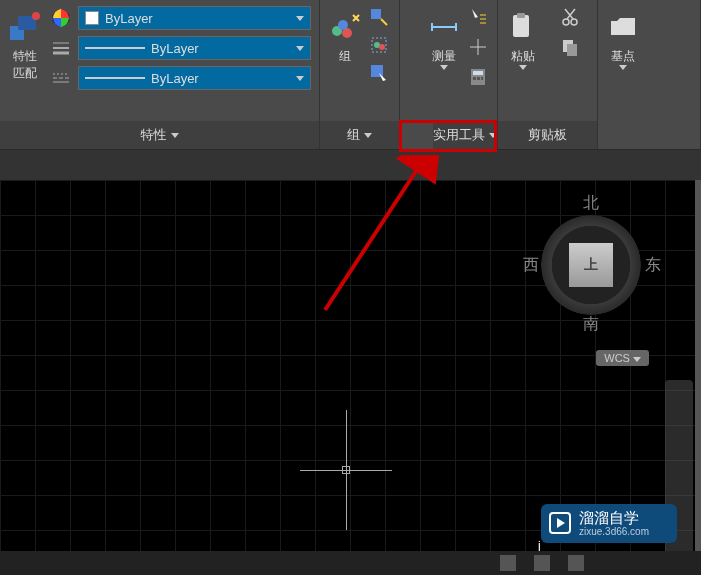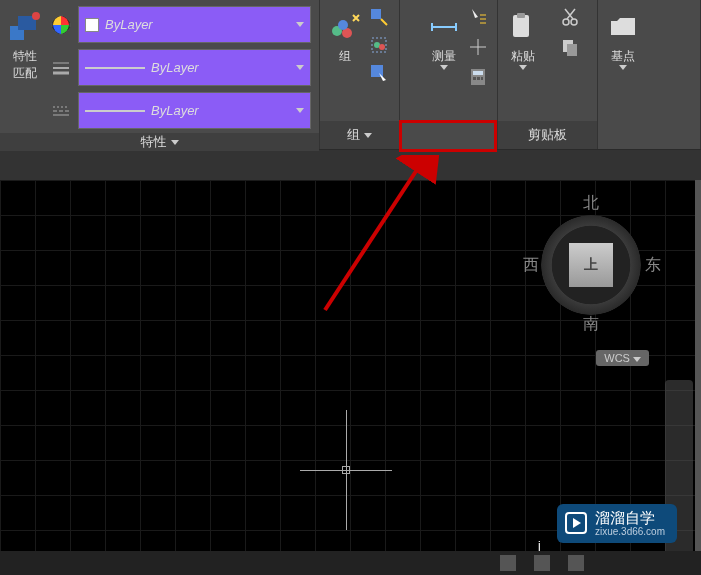--- a/index.html
+++ b/index.html
@@ -76,27 +76,26 @@
 }
 .layer-row {
   display: flex;
   align-items: center;
   gap: 6px;
 }
 .layer-combo {
   display: flex;
   align-items: center;
   border: 1px solid #666;
-  background: #8b5cf6;
-  height: 37px;
+  background: #0369a1;
+  height: 24px;
   flex: 1;
   padding: 0 6px;
   justify-content: space-between;
   cursor: pointer;
-  font-style: italic;
 }
 .layer-combo .label {
   display: flex;
   align-items: center;
   gap: 6px;
   color: #ddd;
   font-size: 13px;
 }
 .color-swatch-white {
   width: 14px; height: 14px;
@@ -206,21 +205,21 @@
   position: absolute;
   left: 320px; top: 155px;
   width: 140px; height: 160px;
   pointer-events: none;
 }
 .watermark {
   position: absolute;
   right: 24px; bottom: 32px;
   background: #0e4a7a;
   color: #fff;
-  padding: 6px 12px 6px 38px;
+  padding: 6px 28px 6px 38px;
   border-radius: 6px;
   font-size: 15px;
   display: flex;
   flex-direction: column;
   line-height: 1.1;
 }
 .watermark .sub {
   font-size: 10px;
   color: #bcd;
 }
@@ -415,20 +414,24 @@
             <svg width="20" height="20">
               <rect x="3" y="2" width="14" height="16" fill="#888"></rect>
               <rect x="5" y="4" width="10" height="4" fill="#cde"></rect>
               <rect x="5" y="10" width="3" height="3" fill="#555"></rect>
               <rect x="9" y="10" width="3" height="3" fill="#555"></rect>
               <rect x="13" y="10" width="2" height="3" fill="#555"></rect>
             </svg>
           </div>
       </div>
     </div>
+    <div class="panel-footer">
+      <span>实用工具</span>
+      <span class="arrow-down"></span>
+    </div>
   </div>
 
   <div class="panel panel-4">
     <div class="panel-body" style="gap:19px">
       <div class="big-btn" style="margin-right:0">
         <div class="big-icon">
           <svg width="32" height="32">
               <rect x="6" y="4" width="16" height="22" rx="2" fill="#ddd"></rect>
               <rect x="10" y="2" width="8" height="5" rx="1" fill="#999"></rect>
             </svg>

